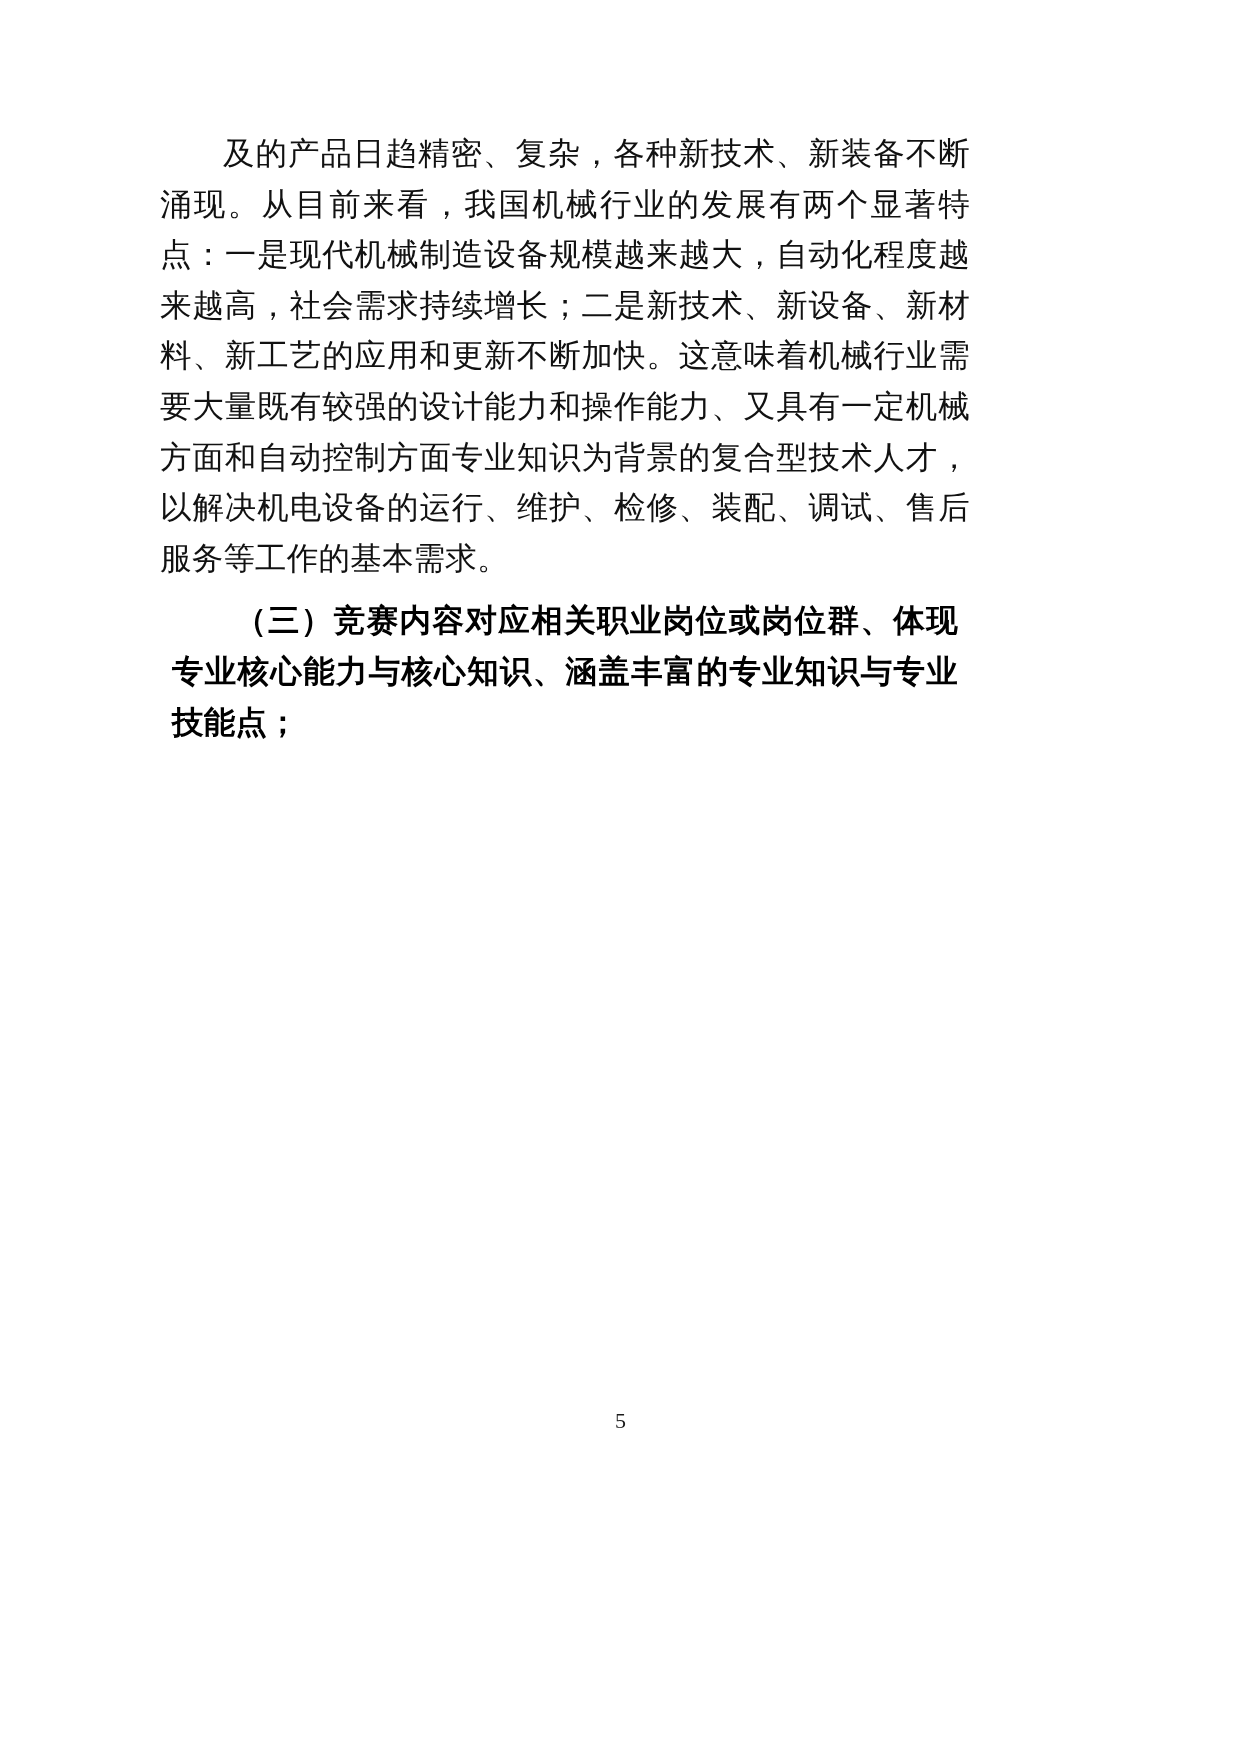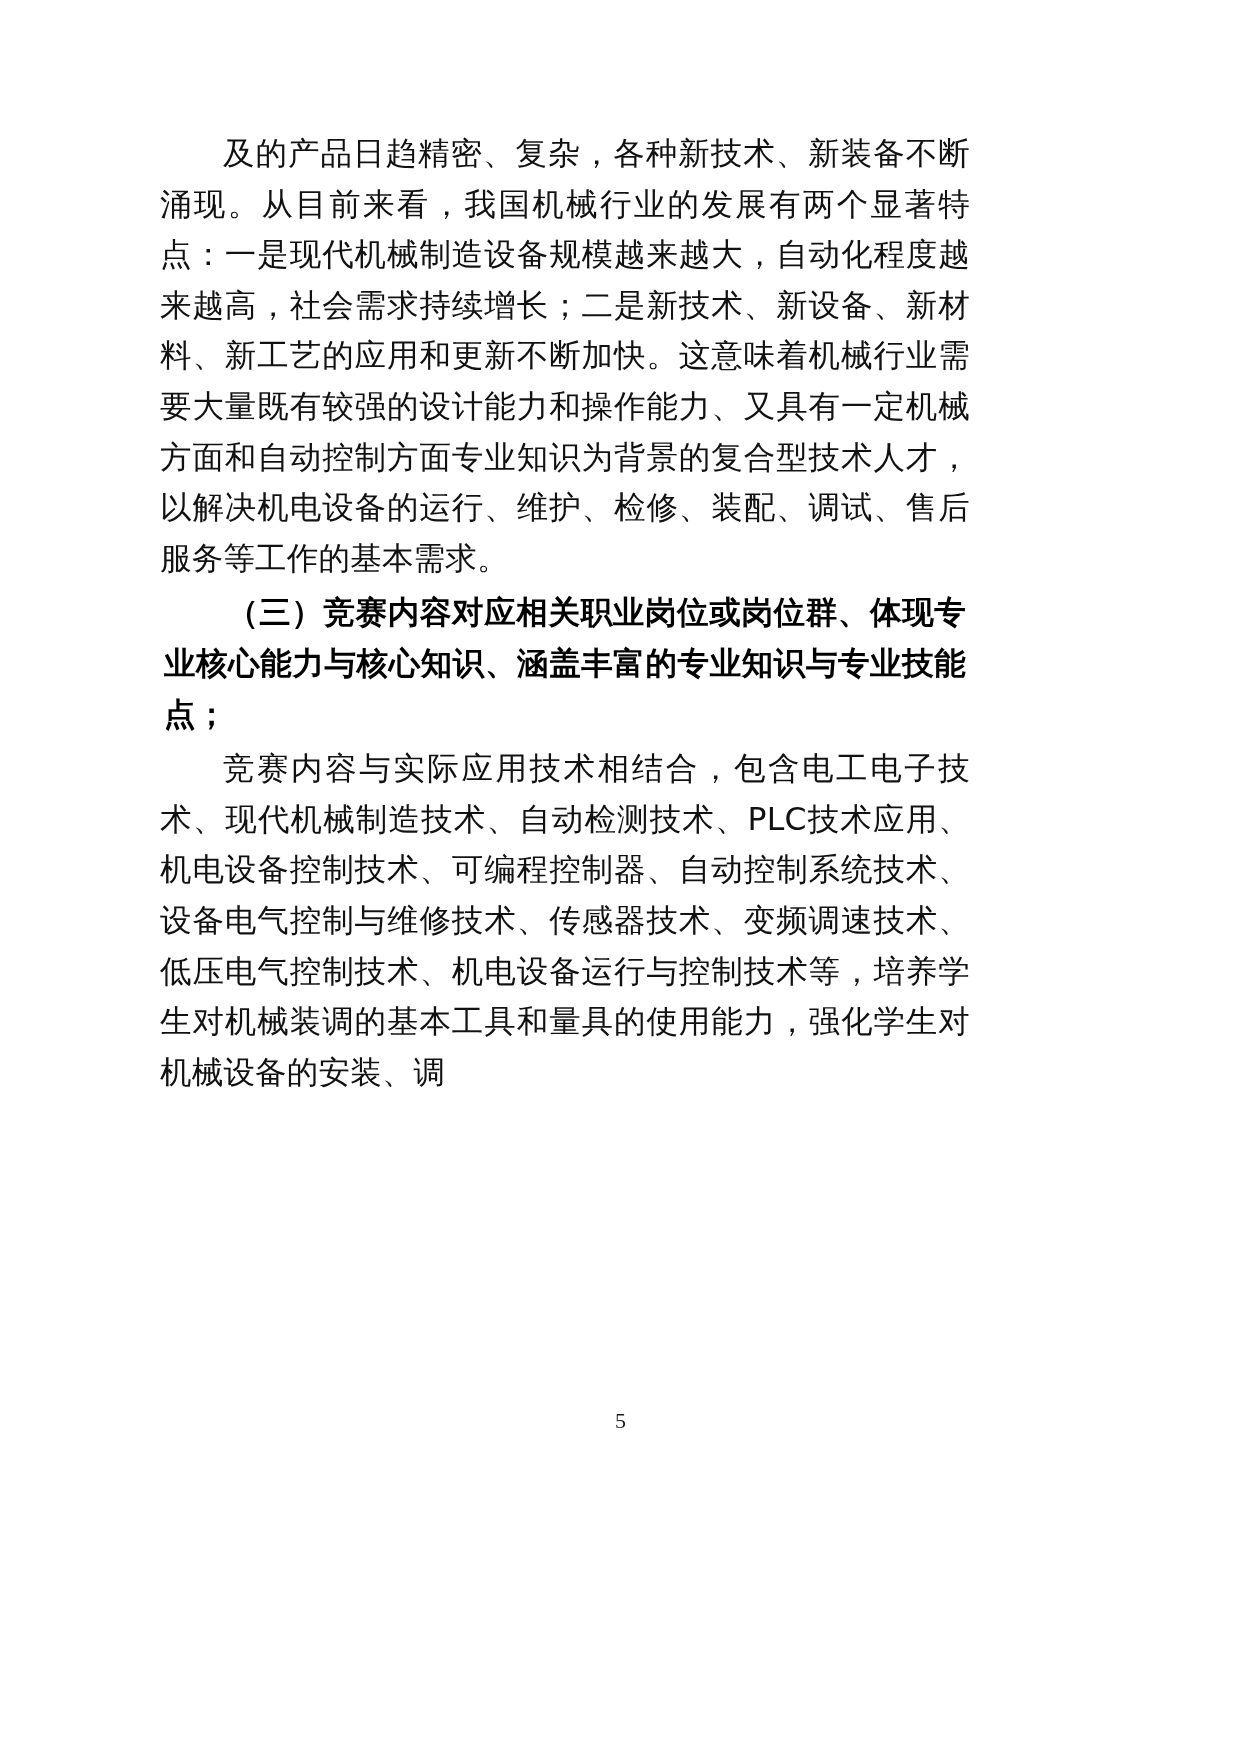--- a/index.html
+++ b/index.html
@@ -39,21 +39,21 @@
     color: #111111;
   }
   
   .heading {
     font-size: 31.5px;
     line-height: 50.6px;
     font-weight: 700;
     text-align: justify;
     text-justify: inter-character;
     text-indent: 2em;
-    margin: 4px;
+    margin: 12px;
     letter-spacing: 0.2px;
     word-break: break-all;
     color: #000000;
   }
   .page-number {
     position: absolute;
     left: 0;
     right: 0;
     top: 1408px;
     text-align: center;
@@ -67,18 +67,17 @@
 <body>
 
 <div class="page">
   <div class="content">
 
     <p class="para">及的产品日趋精密、复杂，各种新技术、新装备不断涌现。从目前来看，我国机械行业的发展有两个显著特点：一是现代机械制造设备规模越来越大，自动化程度越来越高，社会需求持续增长；二是新技术、新设备、新材料、新工艺的应用和更新不断加快。这意味着机械行业需要大量既有较强的设计能力和操作能力、又具有一定机械方面和自动控制方面专业知识为背景的复合型技术人才，以解决机电设备的运行、维护、检修、装配、调试、售后服务等工作的基本需求。</p>
 
 
     <p class="heading">（三）竞赛内容对应相关职业岗位或岗位群、体现专业核心能力与核心知识、涵盖丰富的专业知识与专业技能点；</p>
 
-    <p class="para">竞赛内容与实际应用技术相结合，包含电工电子技术、现代机械制造技术、自动检测技术、PLC技术应用、机电设备控制技术、可编程控制器、自动控制系统技术、设备电气控制与维修技术、传感器技术、变频调速技术、低压电气控制技术、机电设备运行与控制技术等，培养学生对机械装调的基本工具和量具的使用能力，强化学生对机械设备的安装、调</p>
 
   </div>
 
   <div class="page-number">5</div>
 </div>
 
 </body></html>

